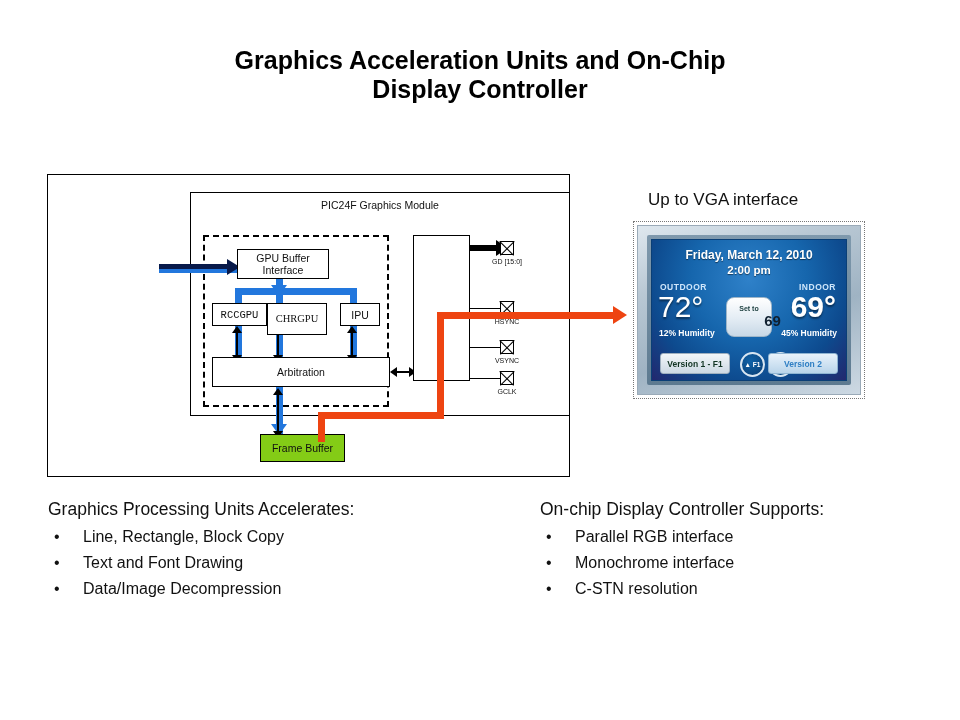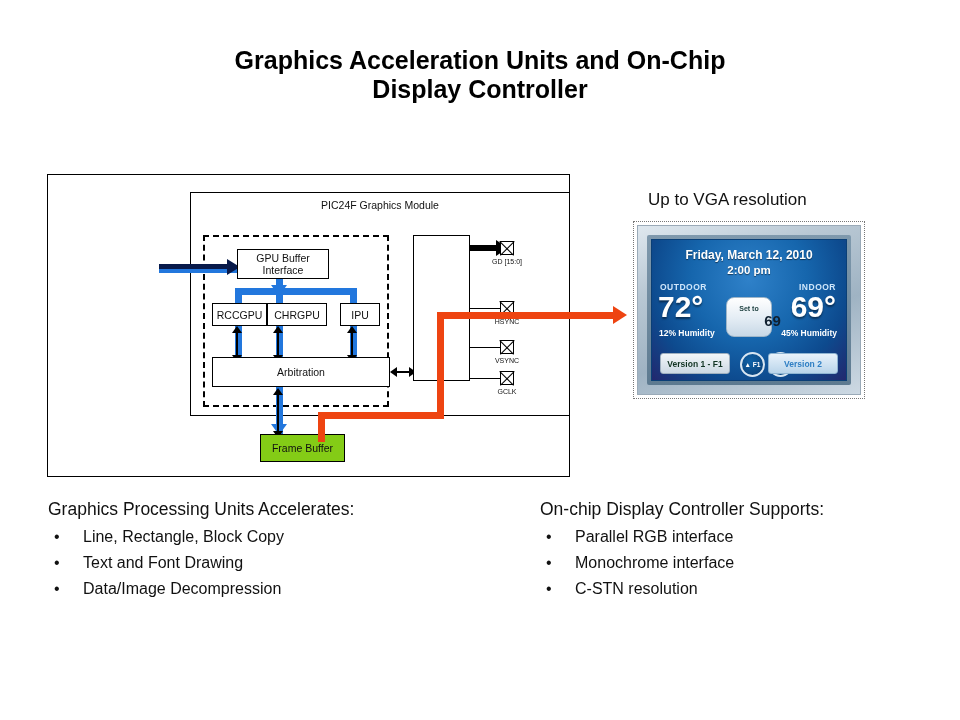--- a/index.html
+++ b/index.html
@@ -46,22 +46,22 @@
   }
 
   .core-box{
     position:absolute;left:66px;top:241px;width:93px;height:54px;
     border:1px solid #000;box-sizing:border-box;background:#fff;
     display:flex;align-items:center;justify-content:center;
     text-align:center;font-size:17px;line-height:21px;color:#111;
   }
 
   .gci{left:237px;top:249px;width:92px;height:30px;}
-  .rcc{left:212px;top:303px;width:55px;height:23px;}
-  .chr{left:267px;top:303px;width:60px;height:23px;}
+  .rcc{left:212px;top:303px;width:55px;height:23px;font-family:Liberation Mono, monospace;}
+  .chr{left:267px;top:303px;width:60px;height:32px;font-family:Liberation Serif, serif;}
   .ipu{left:340px;top:303px;width:40px;height:23px;}
   .arb{left:212px;top:357px;width:178px;height:30px;}
   .fbuf{position:absolute;left:260px;top:434px;width:85px;height:28px;
         border:1px solid #000;box-sizing:border-box;background:#84cc16;
         display:flex;align-items:center;justify-content:center;
         font-size:10.5px;color:#111;}
   .dispctl{position:absolute;left:413px;top:235px;width:57px;height:146px;
         border:1px solid #000;box-sizing:border-box;background:#fff;}
 
   
@@ -141,21 +141,21 @@
     background:radial-gradient(ellipse at 50% 28%, #2f81c9 0%, #1666ad 42%, #0d4a8e 72%, #22286e 100%);
     border:1px solid #0a3f76;
     overflow:hidden;
   }
   .scr-date{position:absolute;left:0;top:8px;width:100%;text-align:center;
     color:#fff;font-size:12px;font-weight:bold;text-shadow:0 1px 1px rgba(0,0,0,.5);}
   .scr-time{position:absolute;left:0;top:24px;width:100%;text-align:center;
     color:#fff;font-size:11.5px;font-weight:bold;text-shadow:0 1px 1px rgba(0,0,0,.5);}
   .lbl-out{position:absolute;left:8px;top:42px;color:#cfe6fb;font-size:8.5px;font-weight:bold;letter-spacing:.5px;}
   .lbl-in{position:absolute;right:10px;top:42px;color:#cfe6fb;font-size:8.5px;font-weight:bold;letter-spacing:.5px;}
-  .temp-out{position:absolute;left:6px;top:50px;color:#fff;font-size:30px;font-weight:bold;
+  .temp-out{position:absolute;left:6px;top:50px;color:#fff;font-size:30px;font-weight:normal;
     text-shadow:0 2px 2px rgba(0,0,0,.45);text-align:right;}
   .temp-in{position:absolute;right:10px;top:50px;color:#fff;font-size:30px;font-weight:bold;
     text-shadow:0 2px 2px rgba(0,0,0,.45);}
   .hum-out{position:absolute;left:7px;top:88px;color:#fff;font-size:8.5px;font-weight:bold;}
   .hum-in{position:absolute;right:9px;top:88px;color:#fff;font-size:8.5px;font-weight:bold;}
   .setto{
     position:absolute;left:50%;top:57px;transform:translateX(-50%);
     width:44px;height:38px;border-radius:8px;
     background:linear-gradient(180deg,#ffffff 0%,#e3ecf4 55%,#c8d8e6 100%);
     border:1px solid #9fb6c9;
@@ -278,21 +278,21 @@
   <div class="pin-label" style="left:480px;top:357px;width:54px;">VSYNC</div>
   <div class="pin" style="left:500px;top:371px;"></div>
   <div class="pin-label" style="left:480px;top:388px;width:54px;">GCLK</div>
 
   <div class="rd rdv" style="left:318px;top:412px;height:30px;"></div>
   <div class="rd rdh" style="left:318px;top:412px;width:126px;"></div>
   <div class="rd rdv" style="left:437px;top:312px;height:100px;"></div>
   <div class="rd rdh" style="left:437px;top:312px;width:178px;"></div>
   <div class="rd-head" style="left:613px;top:306px;"></div>
 
-  <div class="vga-cap">Up to VGA resolution</div>
+  <div class="vga-cap">Up to VGA interface</div>
 
   <div class="display-wrap">
     <div class="bezel-out">
       <div class="bezel-in">
         <div class="screen">
           <div class="scr-date">Friday, March 12, 2010</div>
           <div class="scr-time">2:00 pm</div>
 
           <div class="lbl-out">OUTDOOR</div>
           <div class="temp-out">72°</div>

